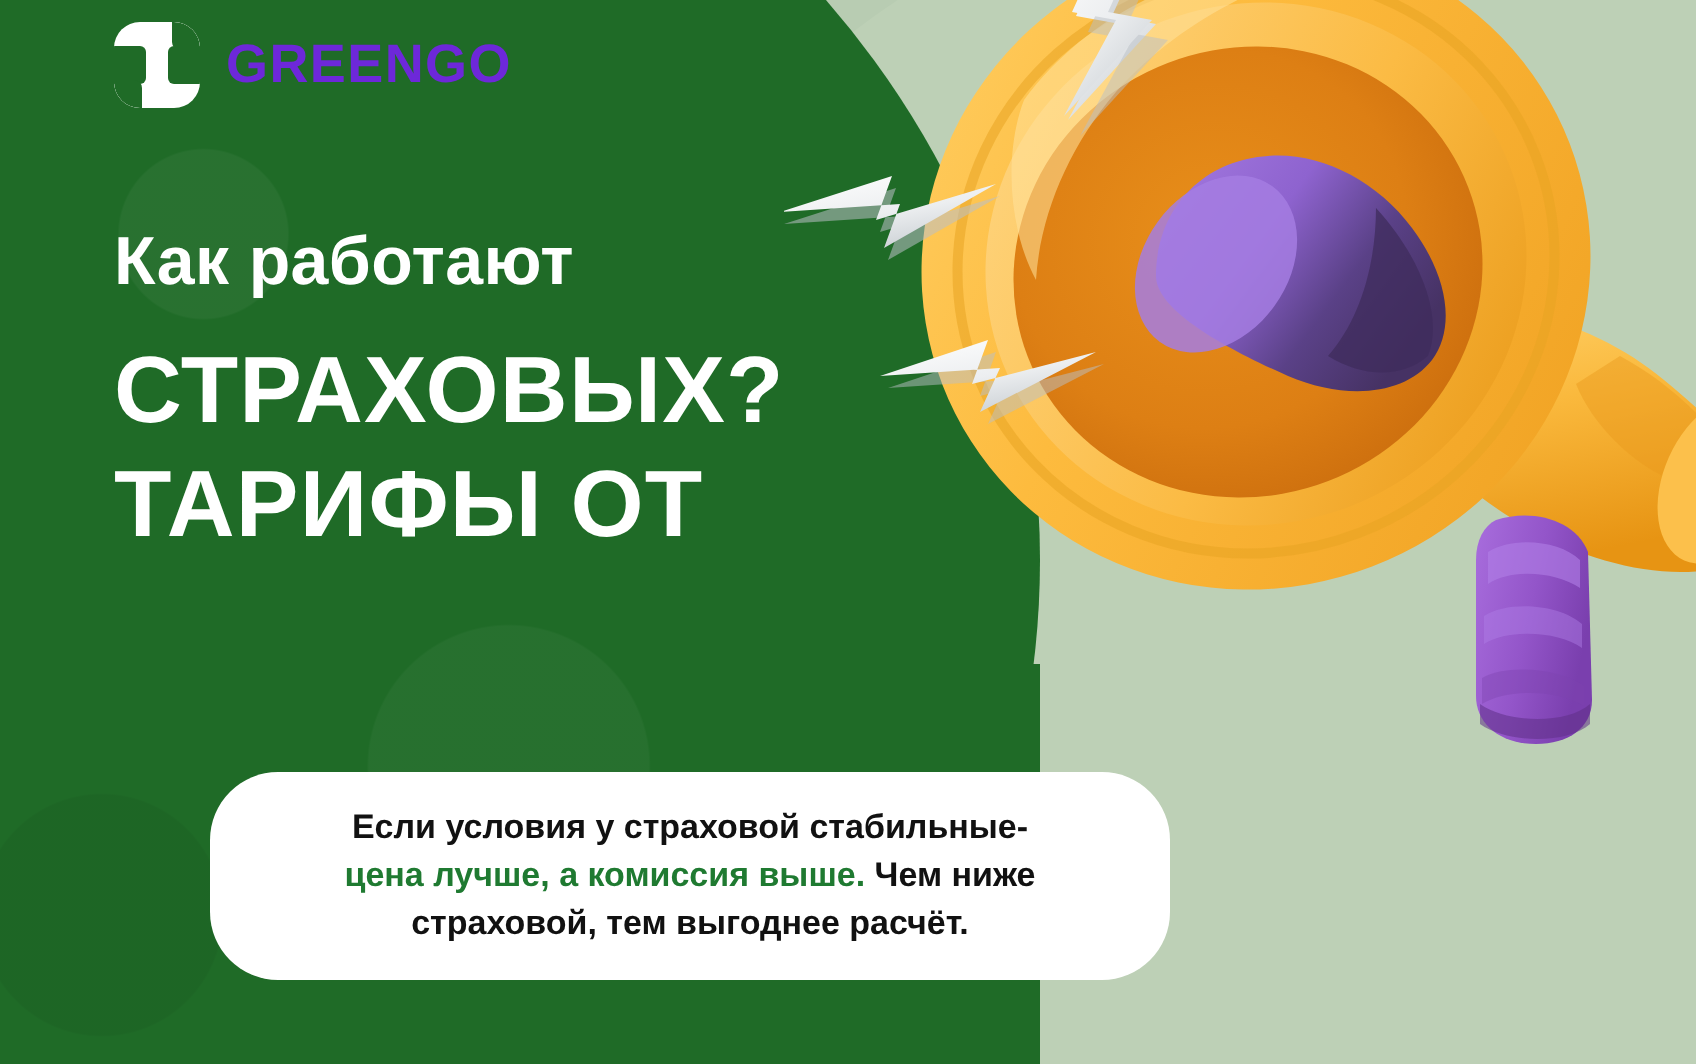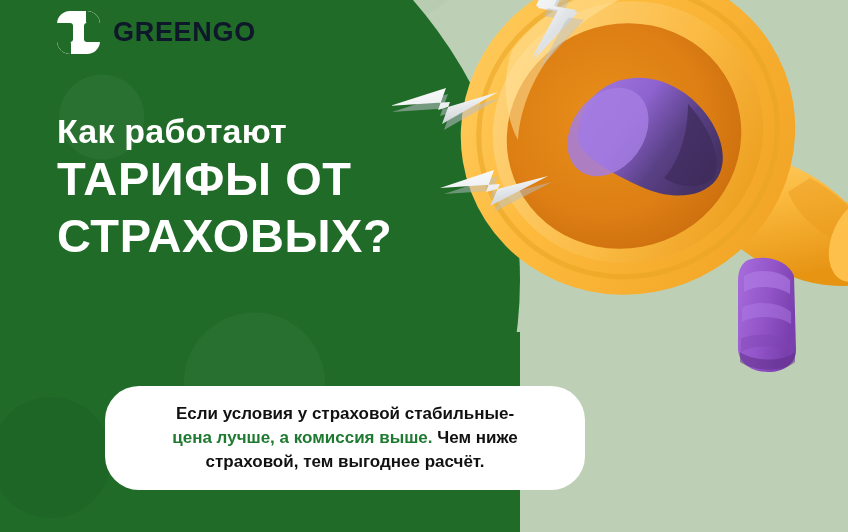--- a/index.html
+++ b/index.html
@@ -87,40 +87,40 @@
     position:absolute; right:0; top:0;
     width:14px; height:14px; background:#1f6b27;
     border-radius:0 13px 0 4px;
   }
   .logo-mark .ny{
     position:absolute; left:0; bottom:0;
     width:14px; height:14px; background:#1f6b27;
     border-radius:0 4px 0 13px;
   }
   .logo-text{
-    color:#0f172a;
+    color:#6d28d9;
     font-size:27px;
     font-weight:bold;
     letter-spacing:.7px;
     line-height:1;
     white-space:nowrap;
   }
 
   
   .headline{
     position:absolute;
     left:57px; top:112px;
     z-index:38;
     color:#ffffff;
   }
   .h-small{
     font-size:34px; font-weight:bold;
     letter-spacing:.2px;
     line-height:1.12;
-    margin-bottom:0;
+    margin-bottom:16px;
     white-space:nowrap;
   }
   .h-big{
     font-size:47px; font-weight:bold;
     letter-spacing:.6px;
     line-height:1.22;
     white-space:nowrap;
   }
 
   
@@ -264,22 +264,22 @@
   <div class="logo">
     <div class="logo-mark">
       <span class="nx"></span>
         <span class="ny"></span>
     </div>
     <div class="logo-text">GREENGO</div>
   </div>
 
   <div class="headline">
     <div class="h-small">Как работают</div>
+    <div class="h-big">СТРАХОВЫХ?</div>
     <div class="h-big">ТАРИФЫ ОТ</div>
-    <div class="h-big">СТРАХОВЫХ?</div>
   </div>
 
   <div class="card">
     <div class="card-text">
       <span>Если условия у страховой стабильные-</span><br>
       <span class="hl">цена лучше, а комиссия выше.</span><span> Чем ниже</span><br>
       <span>страховой, тем выгоднее расчёт.</span>
     </div>
   </div>
 

